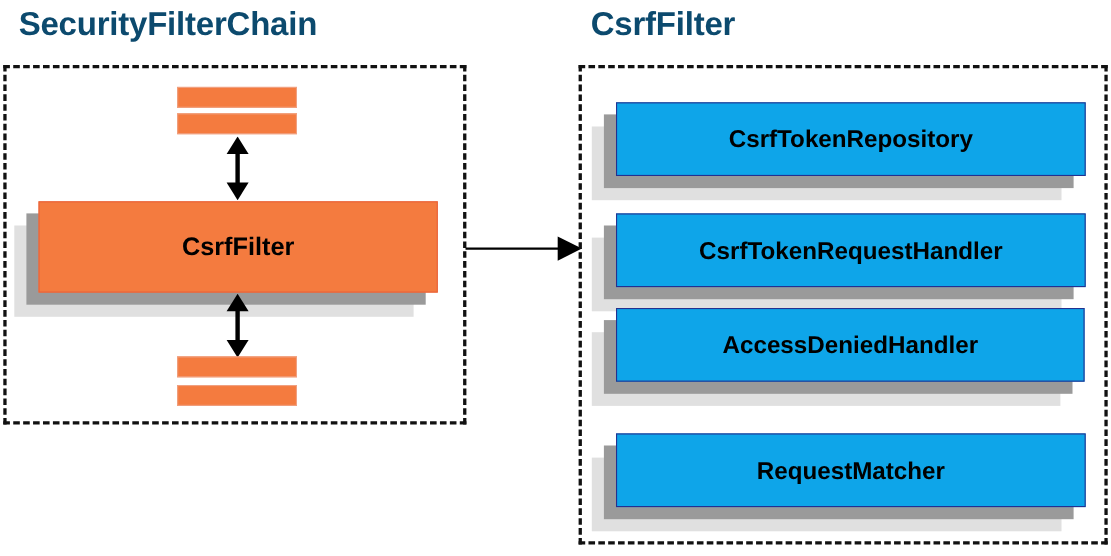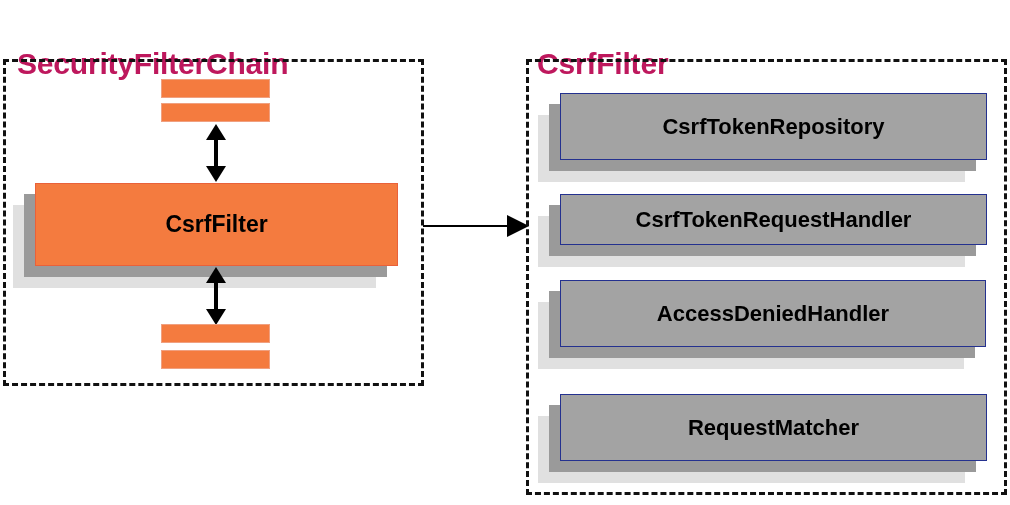--- a/index.html
+++ b/index.html
@@ -18,24 +18,23 @@
     overflow: hidden;
   }
 
   
   .panel-title {
     position: absolute;
     font-family: "Liberation Sans", sans-serif;
     font-weight: bold;
     font-size: 30px;
     line-height: 34px;
-    color: #be185d;
+    color: #0c4a6e;
     white-space: nowrap;
     letter-spacing: -0.2px;
-    margin-top: 41px;
   }
   #title-left  { left: 17px;  top: 6px; }
   #title-right { left: 537px; top: 6px; }
 
   
   .dashed-box {
     position: absolute;
     border: 3px dashed #111111;
     box-sizing: border-box;
     background: transparent;
@@ -82,21 +81,21 @@
   }
 
   
   .card-orange .face {
     background: #f47b3f;
     border: 1px solid #e9613a;
     font-size: 23px;
   }
   
   .card-blue .face {
-    background: #a3a3a3;
+    background: #0ea5e9;
     border: 1px solid #24318f;
     font-size: 22px;
   }
 
   
   .bar {
     position: absolute;
     background: #f47b3f;
     border: 1px solid #f0a080;
     box-sizing: border-box;
@@ -160,21 +159,21 @@
   <div class="panel-title" id="title-right">CsrfFilter</div>
 
   <div class="dashed-box" id="filter-box"></div>
 
   <div class="card card-blue" style="left:560px; top:93px; width:427px; height:67px;">
     <div class="sh-light"></div>
     <div class="sh-dark"></div>
     <div class="face">CsrfTokenRepository</div>
   </div>
 
-  <div class="card card-blue" style="left:560px; top:194px; width:427px; height:51px;">
+  <div class="card card-blue" style="left:560px; top:194px; width:427px; height:67px;">
     <div class="sh-light"></div>
     <div class="sh-dark"></div>
     <div class="face">CsrfTokenRequestHandler</div>
   </div>
 
   <div class="card card-blue" style="left:560px; top:280px; width:426px; height:67px;">
     <div class="sh-light"></div>
     <div class="sh-dark"></div>
     <div class="face">AccessDeniedHandler</div>
   </div>

